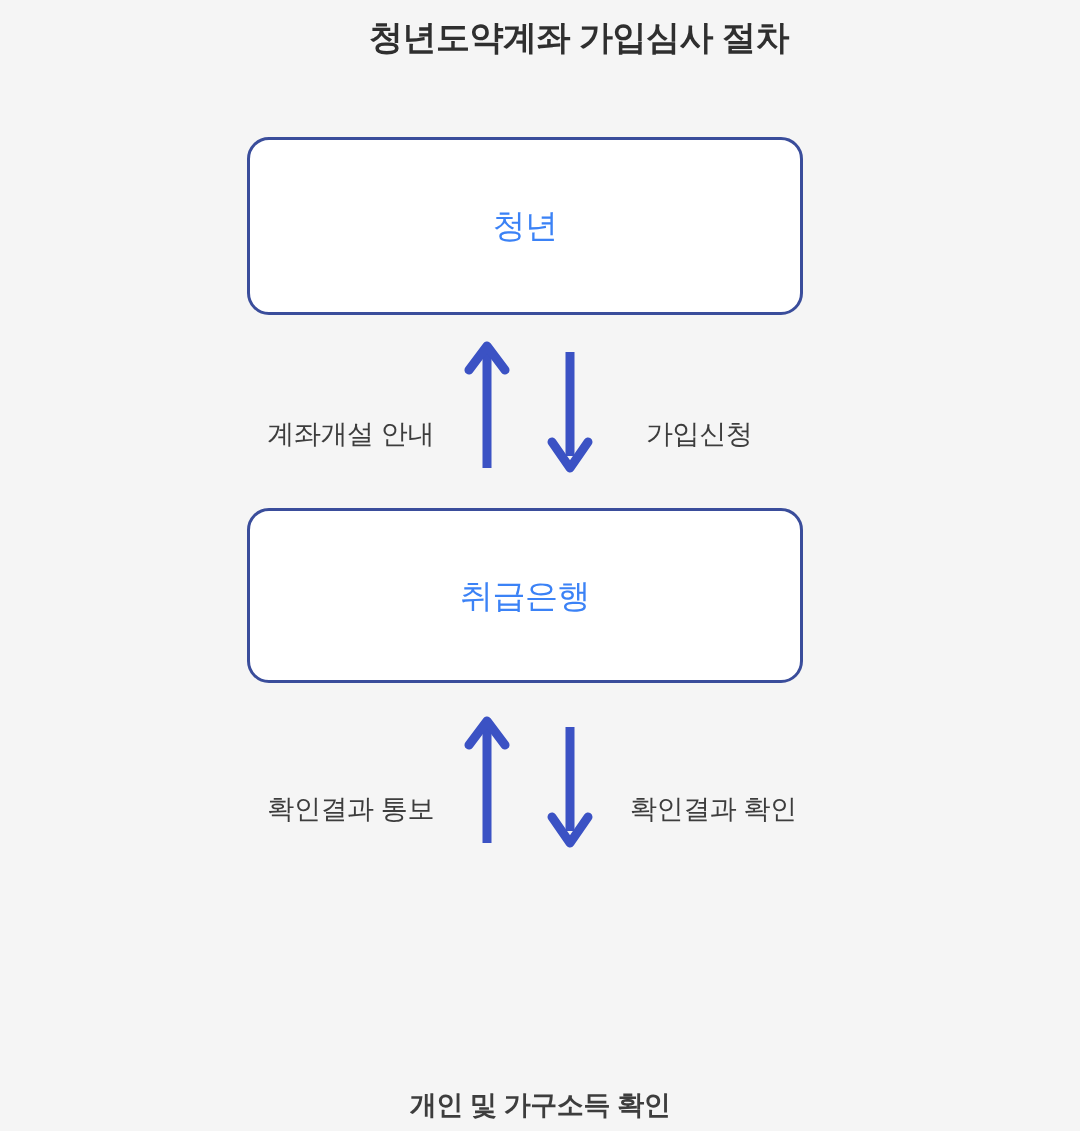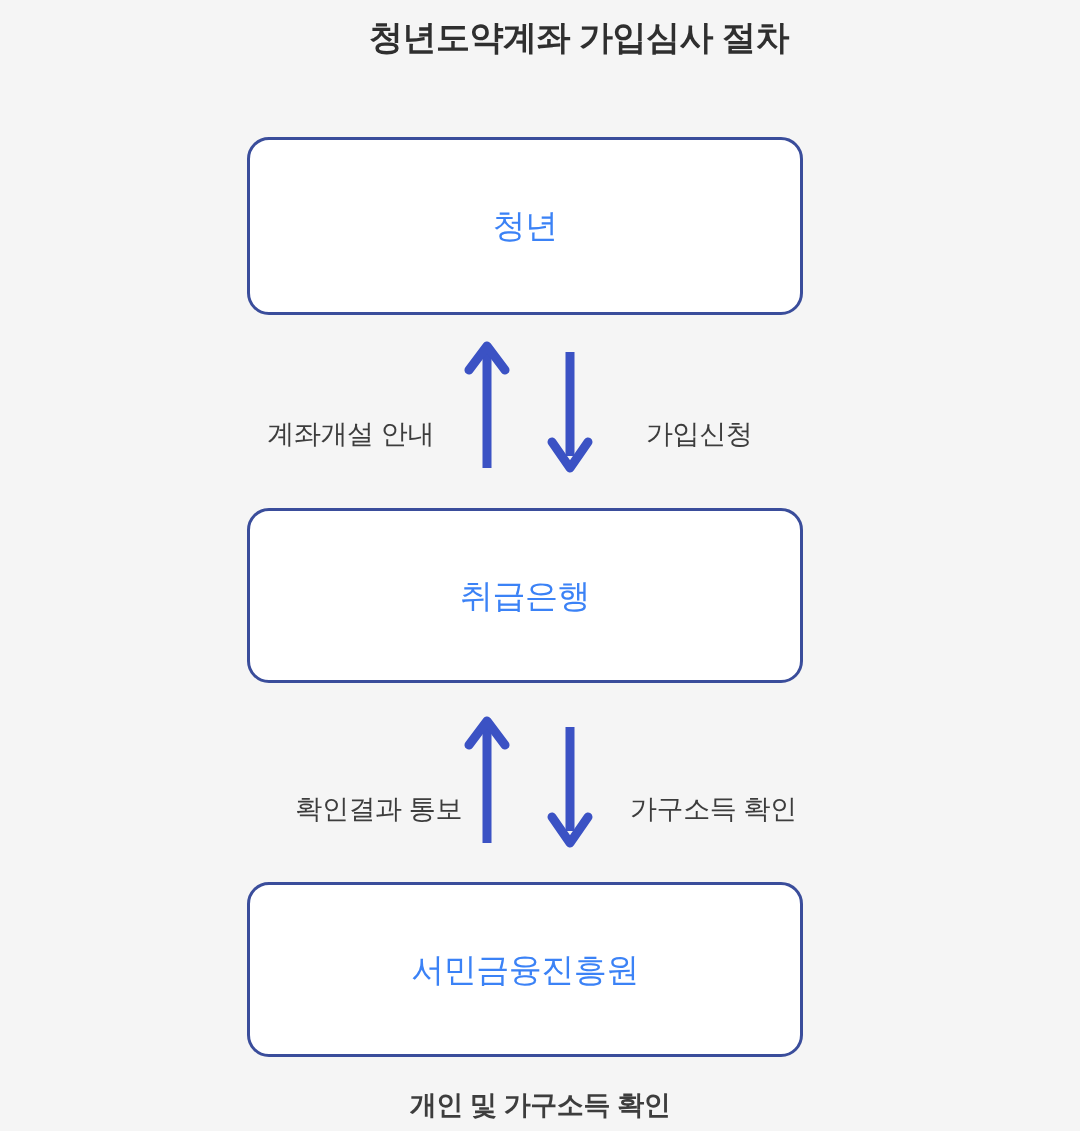--- a/index.html
+++ b/index.html
@@ -89,21 +89,21 @@
     font-weight: 400;
     color: #3d3d3d;
     letter-spacing: -0.4px;
     line-height: 36px;
     white-space: nowrap;
     top: 86px;
   }
   .edge-label.left  { right: 646px; text-align: center; }
   .edge-label.right { left: 646px;  text-align: right;  }
 
-  #arrow-group-2 .edge-label.left  { right: 618px; margin-left: 19px; }
+  #arrow-group-2 .edge-label.left  { right: 646px; margin-left: 19px; }
   #arrow-group-2 .edge-label.right { left: 630px; }
 
   
   .footer-caption {
     position: absolute;
     left: 0;
     top: 1086px;
     width: 1080px;
     text-align: center;
     font-size: 27px;
@@ -159,22 +159,19 @@
         <line x1="47" y1="138" x2="47" y2="22" stroke="#3b52c4" stroke-width="9" stroke-linecap="butt"></line>
         <polyline points="29,40 47,16 65,40" fill="none" stroke="#3b52c4" stroke-width="9" stroke-linecap="round" stroke-linejoin="round"></polyline>
       </g>
 
       <g>
         <line x1="130" y1="22" x2="130" y2="126" stroke="#3b52c4" stroke-width="9" stroke-linecap="butt"></line>
         <polyline points="112,112 130,138 148,112" fill="none" stroke="#3b52c4" stroke-width="9" stroke-linecap="round" stroke-linejoin="round"></polyline>
       </g>
     </svg>
 
-    <div class="edge-label right">가구소득 확인</div>
+    <div class="edge-label right">확인결과 확인</div>
   </div>
 
-  <div class="node-box" id="node-agency">
-    <span class="node-label">서민금융진흥원</span>
-  </div>
 
   <div class="footer-caption">개인 및 가구소득 확인</div>
 
 </div>
 
 </body></html>

